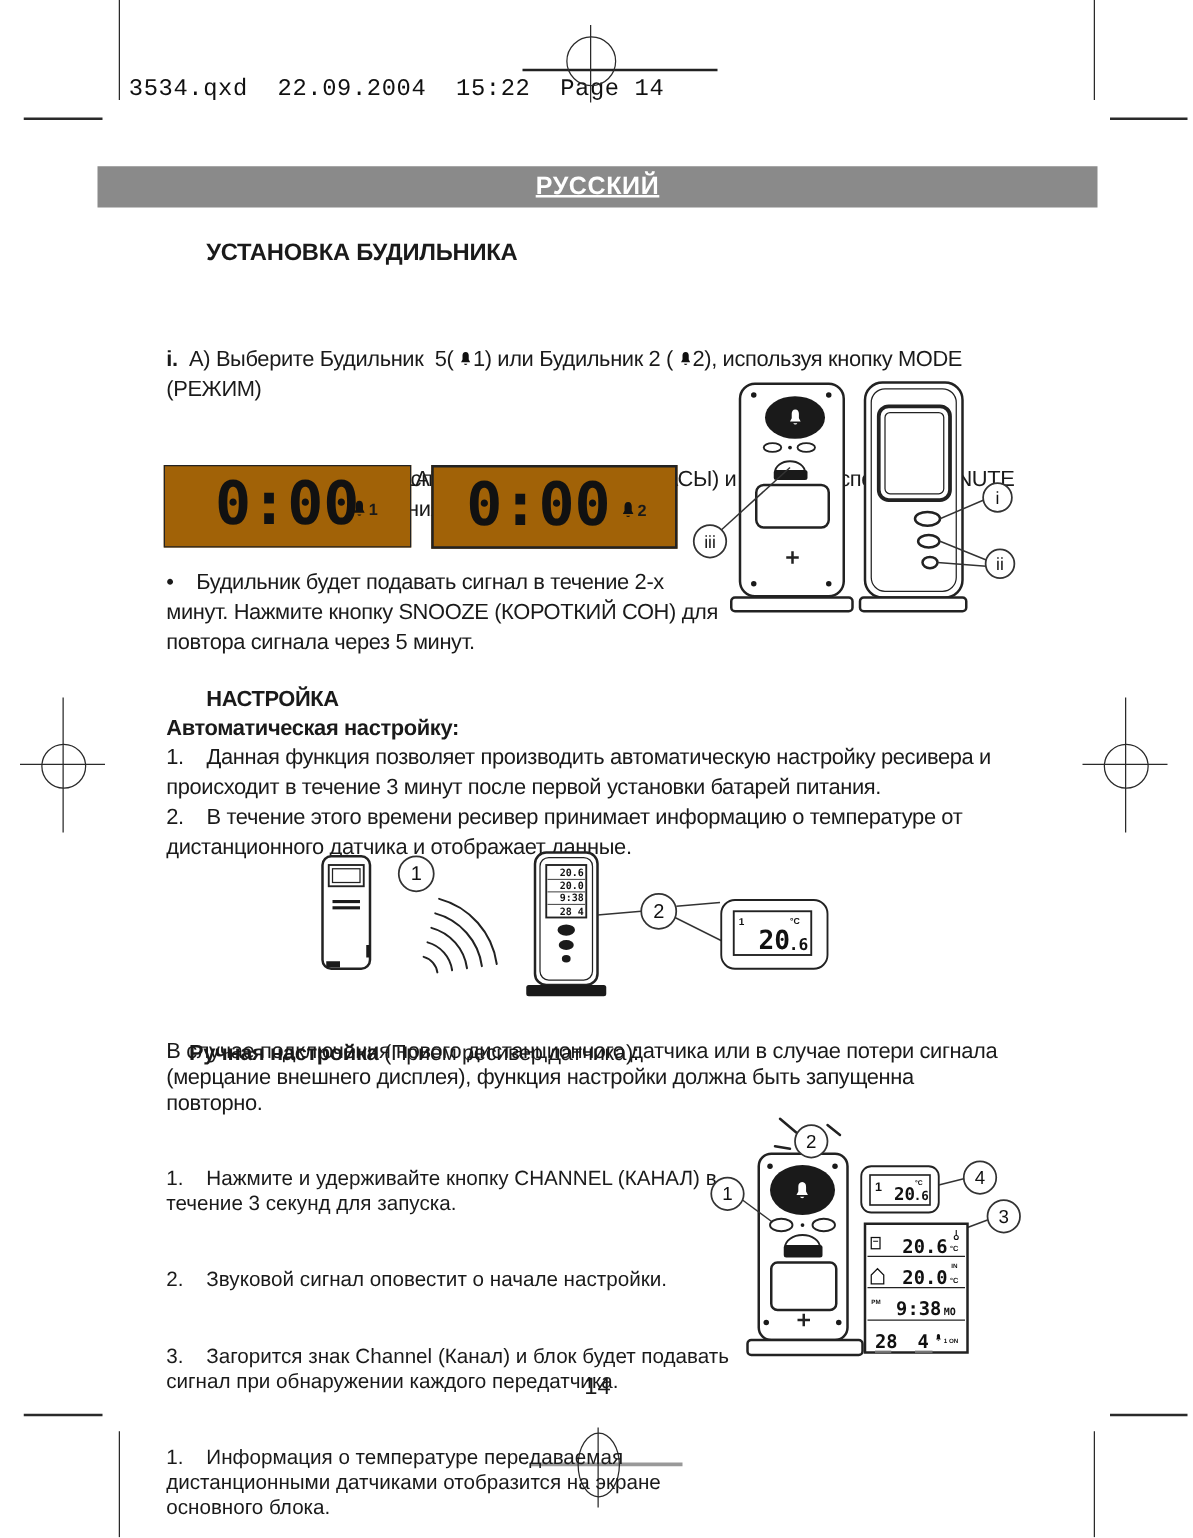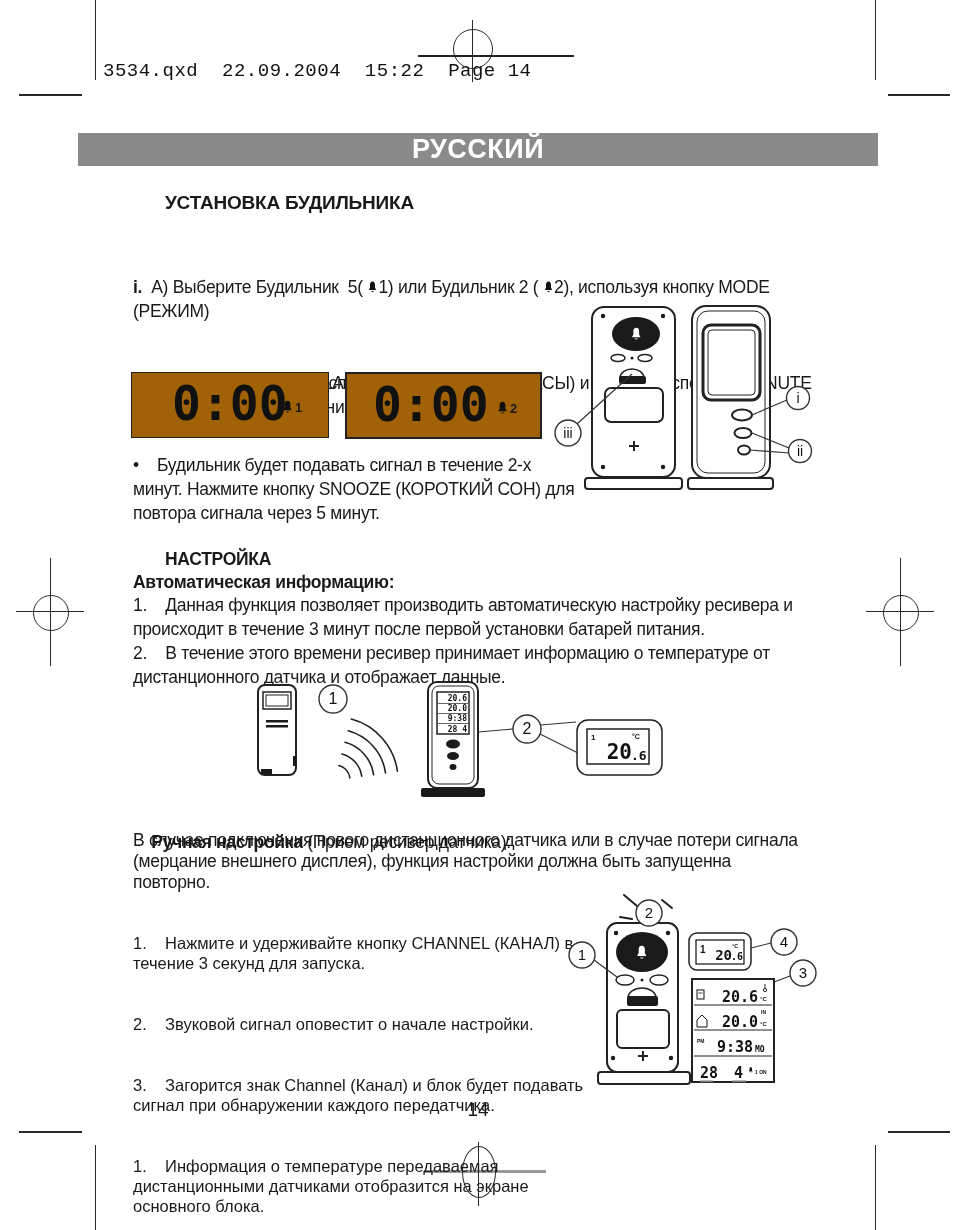--- a/index.html
+++ b/index.html
@@ -6,21 +6,21 @@
   #canvas{position:relative;width:954px;height:1230px;background:#fff;overflow:hidden;
           font-family:"Liberation Sans",sans-serif;color:#1a1a1a;}
   .abs{position:absolute;}
   .vline{position:absolute;width:1px;background:#2a2a2a;}
   .hline{position:absolute;height:2px;background:#2a2a2a;}
   .regcircle{position:absolute;border:1.5px solid #2a2a2a;border-radius:50%;background:transparent;}
   .printer{position:absolute;left:103px;top:28px;font:19px "Liberation Mono",monospace;
            letter-spacing:.5px;white-space:pre;color:#111;margin-top:32px;}
   .banner{position:absolute;left:78px;top:133px;width:800px;height:33px;background:#8a8a8a;
           display:flex;align-items:center;justify-content:center;}
-  .banner span{color:#fff;font-size:27px;font-weight:700;letter-spacing:.5px;}
+  .banner span{color:#fff;font-size:20px;font-weight:700;letter-spacing:.5px;text-decoration:underline;}
   .h1{position:absolute;left:165px;top:192px;font-size:19px;font-weight:700;letter-spacing:-.2px;}
   .txt{font-size:17.5px;line-height:24px;letter-spacing:-.3px;white-space:pre-wrap;}
   .txt2{font-size:16.5px;line-height:20.3px;letter-spacing:0;white-space:pre-wrap;}
   .txt p,.txt2 p{margin:0;}
   .b{font-weight:700;}
   .bell{width:11px;height:13px;fill:#111;vertical-align:-1px;}
   .lcd-box{position:absolute;background:#a16207;}
   .lcd-time{position:absolute;top:2px;font:700 48px "DejaVu Sans Mono",monospace;color:#111;}
   .lcd-alarm{position:absolute;left:149px;top:27px;display:flex;align-items:flex-end;gap:1px;
              font:700 13px "Liberation Sans",sans-serif;}
@@ -146,21 +146,21 @@
     <circle class="cocircle" cx="260" cy="151" r="11.5"></circle>
     <text class="co" x="260" y="156">ii</text>
     <line class="cline" x1="37" y1="124" x2="92" y2="74"></line>
     <circle class="cocircle" cx="28" cy="133" r="13"></circle>
     <text class="co" x="28" y="138">iii</text>
   </svg>
 
   <div class="abs txt" style="left:133px;top:453px;width:443px;">•    Будильник будет подавать сигнал в течение 2-х минут. Нажмите кнопку SNOOZE (КОРОТКИЙ СОН) для повтора сигнала через 5 минут.</div>
 
   <div class="abs txt b" style="left:165px;top:547px;">НАСТРОЙКА</div>
-  <div class="abs txt b" style="left:133px;top:570px;">Автоматическая информацию:</div>
+  <div class="abs txt b" style="left:133px;top:570px;">Автоматическая настройку:</div>
   <div class="abs txt" style="left:133px;top:593px;width:724px;">1.    Данная функция позволяет производить автоматическую настройку ресивера и происходит в течение 3 минут после первой установки батарей питания.</div>
   <div class="abs txt" style="left:133px;top:641px;width:724px;">2.    В течение этого времени ресивер принимает информацию о температуре от дистанционного датчика и отображает данные.</div>
 
   <svg class="abs" viewBox="0 0 440 130" style="left:235px;top:672px;width:440px;height:130px;">
 
     <rect class="ln" x="23" y="13" width="38" height="90" rx="7"></rect>
     <rect class="ln15" x="28" y="20" width="28" height="17"></rect>
     <rect class="lnt" x="31" y="23" width="22" height="11"></rect>
     <rect class="dk" x="31" y="48" width="22" height="2.5"></rect>
     <rect class="dk" x="31" y="53" width="22" height="2.5"></rect>

